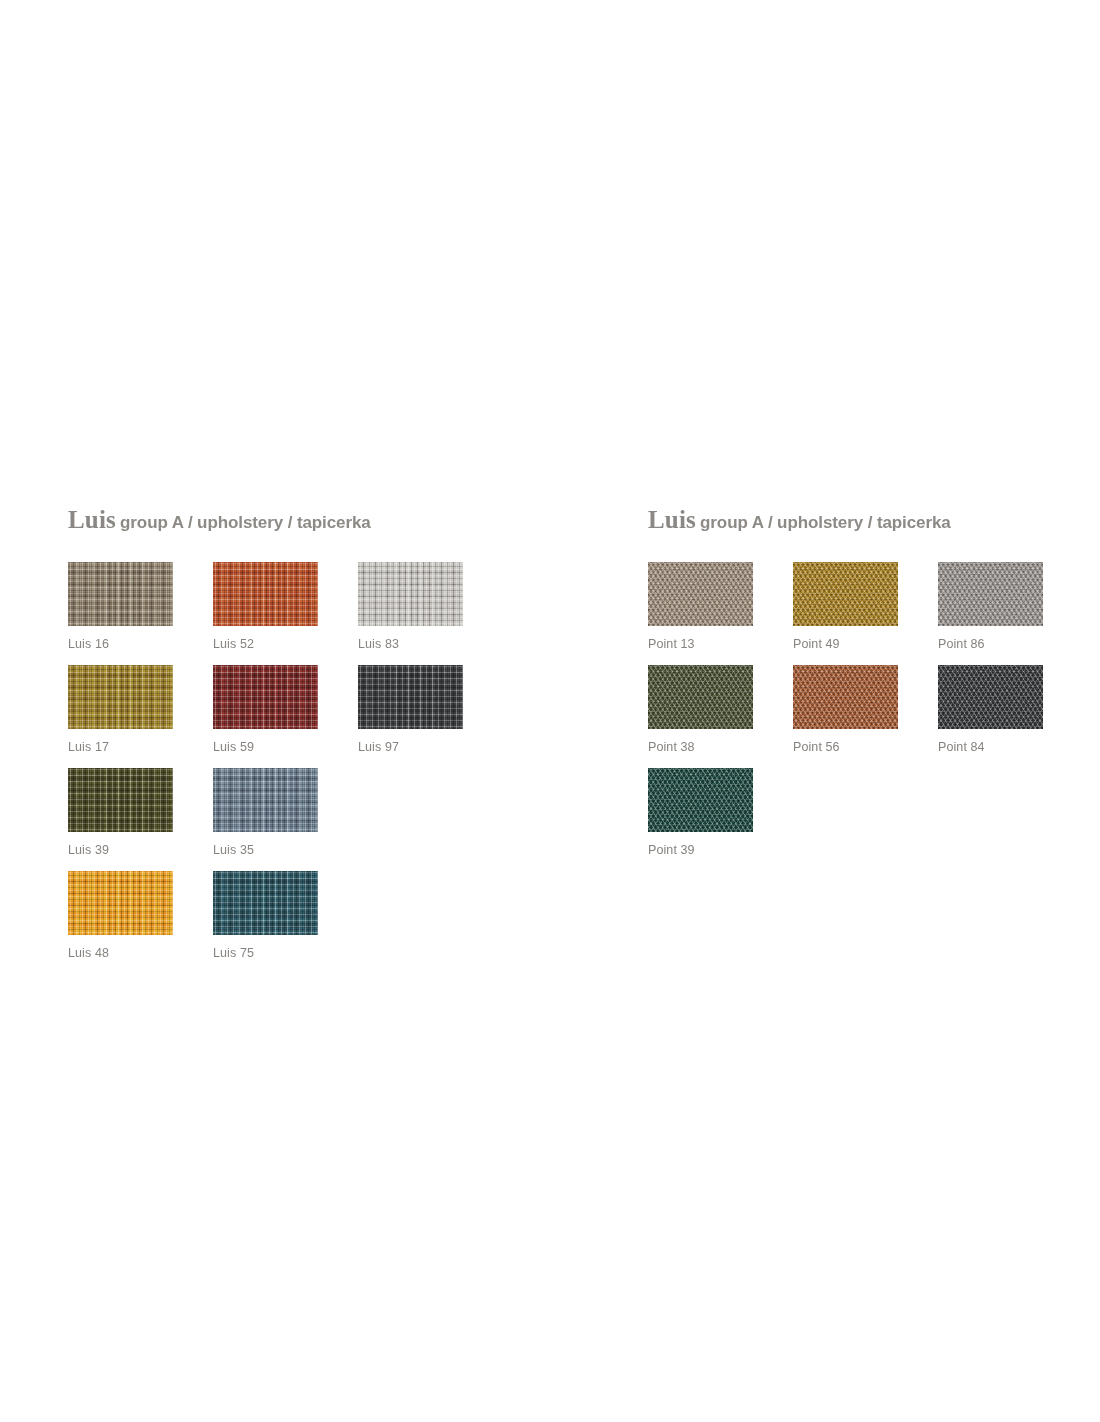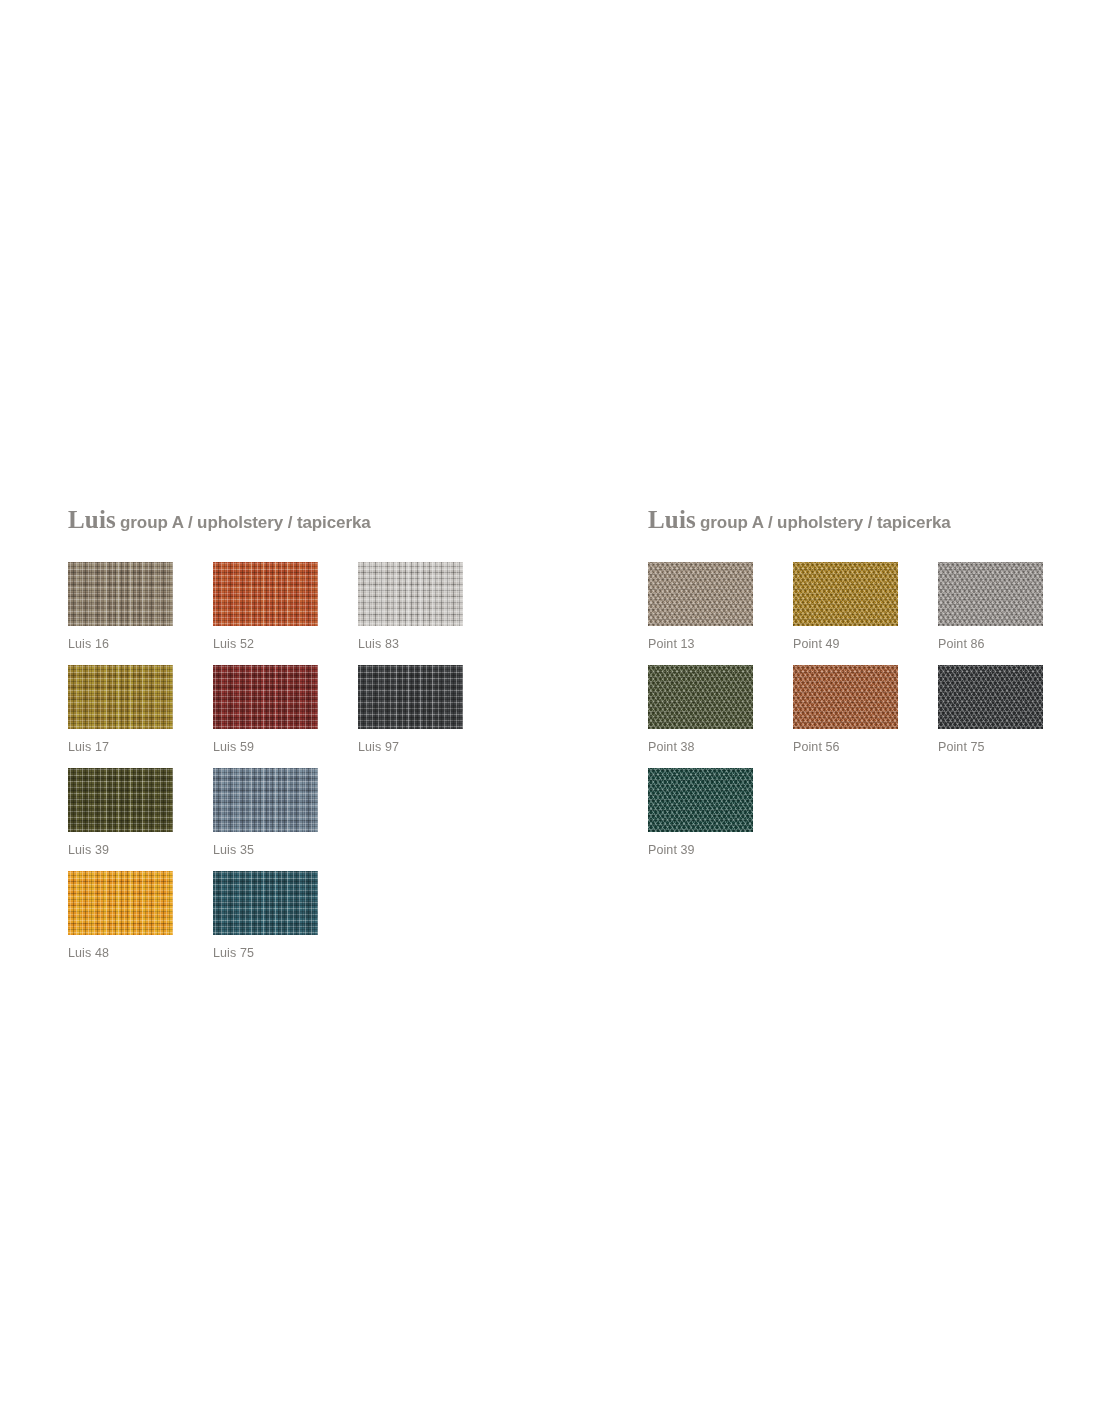--- a/index.html
+++ b/index.html
@@ -248,21 +248,21 @@
           <div class="swatch-cell col-0">
             <div class="swatch-chip tex-point" style="background-color: rgb(75, 83, 52);"></div>
             <div class="swatch-label">Point 38</div>
           </div>
           <div class="swatch-cell col-1">
             <div class="swatch-chip tex-point" style="background-color: rgb(166, 90, 50);"></div>
             <div class="swatch-label">Point 56</div>
           </div>
           <div class="swatch-cell col-2">
             <div class="swatch-chip tex-point" style="background-color: rgb(54, 56, 58);"></div>
-            <div class="swatch-label">Point 75</div>
+            <div class="swatch-label">Point 84</div>
           </div>
         </div>
 
         <div class="swatch-row">
           <div class="swatch-cell col-0">
             <div class="swatch-chip tex-point" style="background-color: rgb(29, 73, 65);"></div>
             <div class="swatch-label">Point 39</div>
           </div>
         </div>
 

